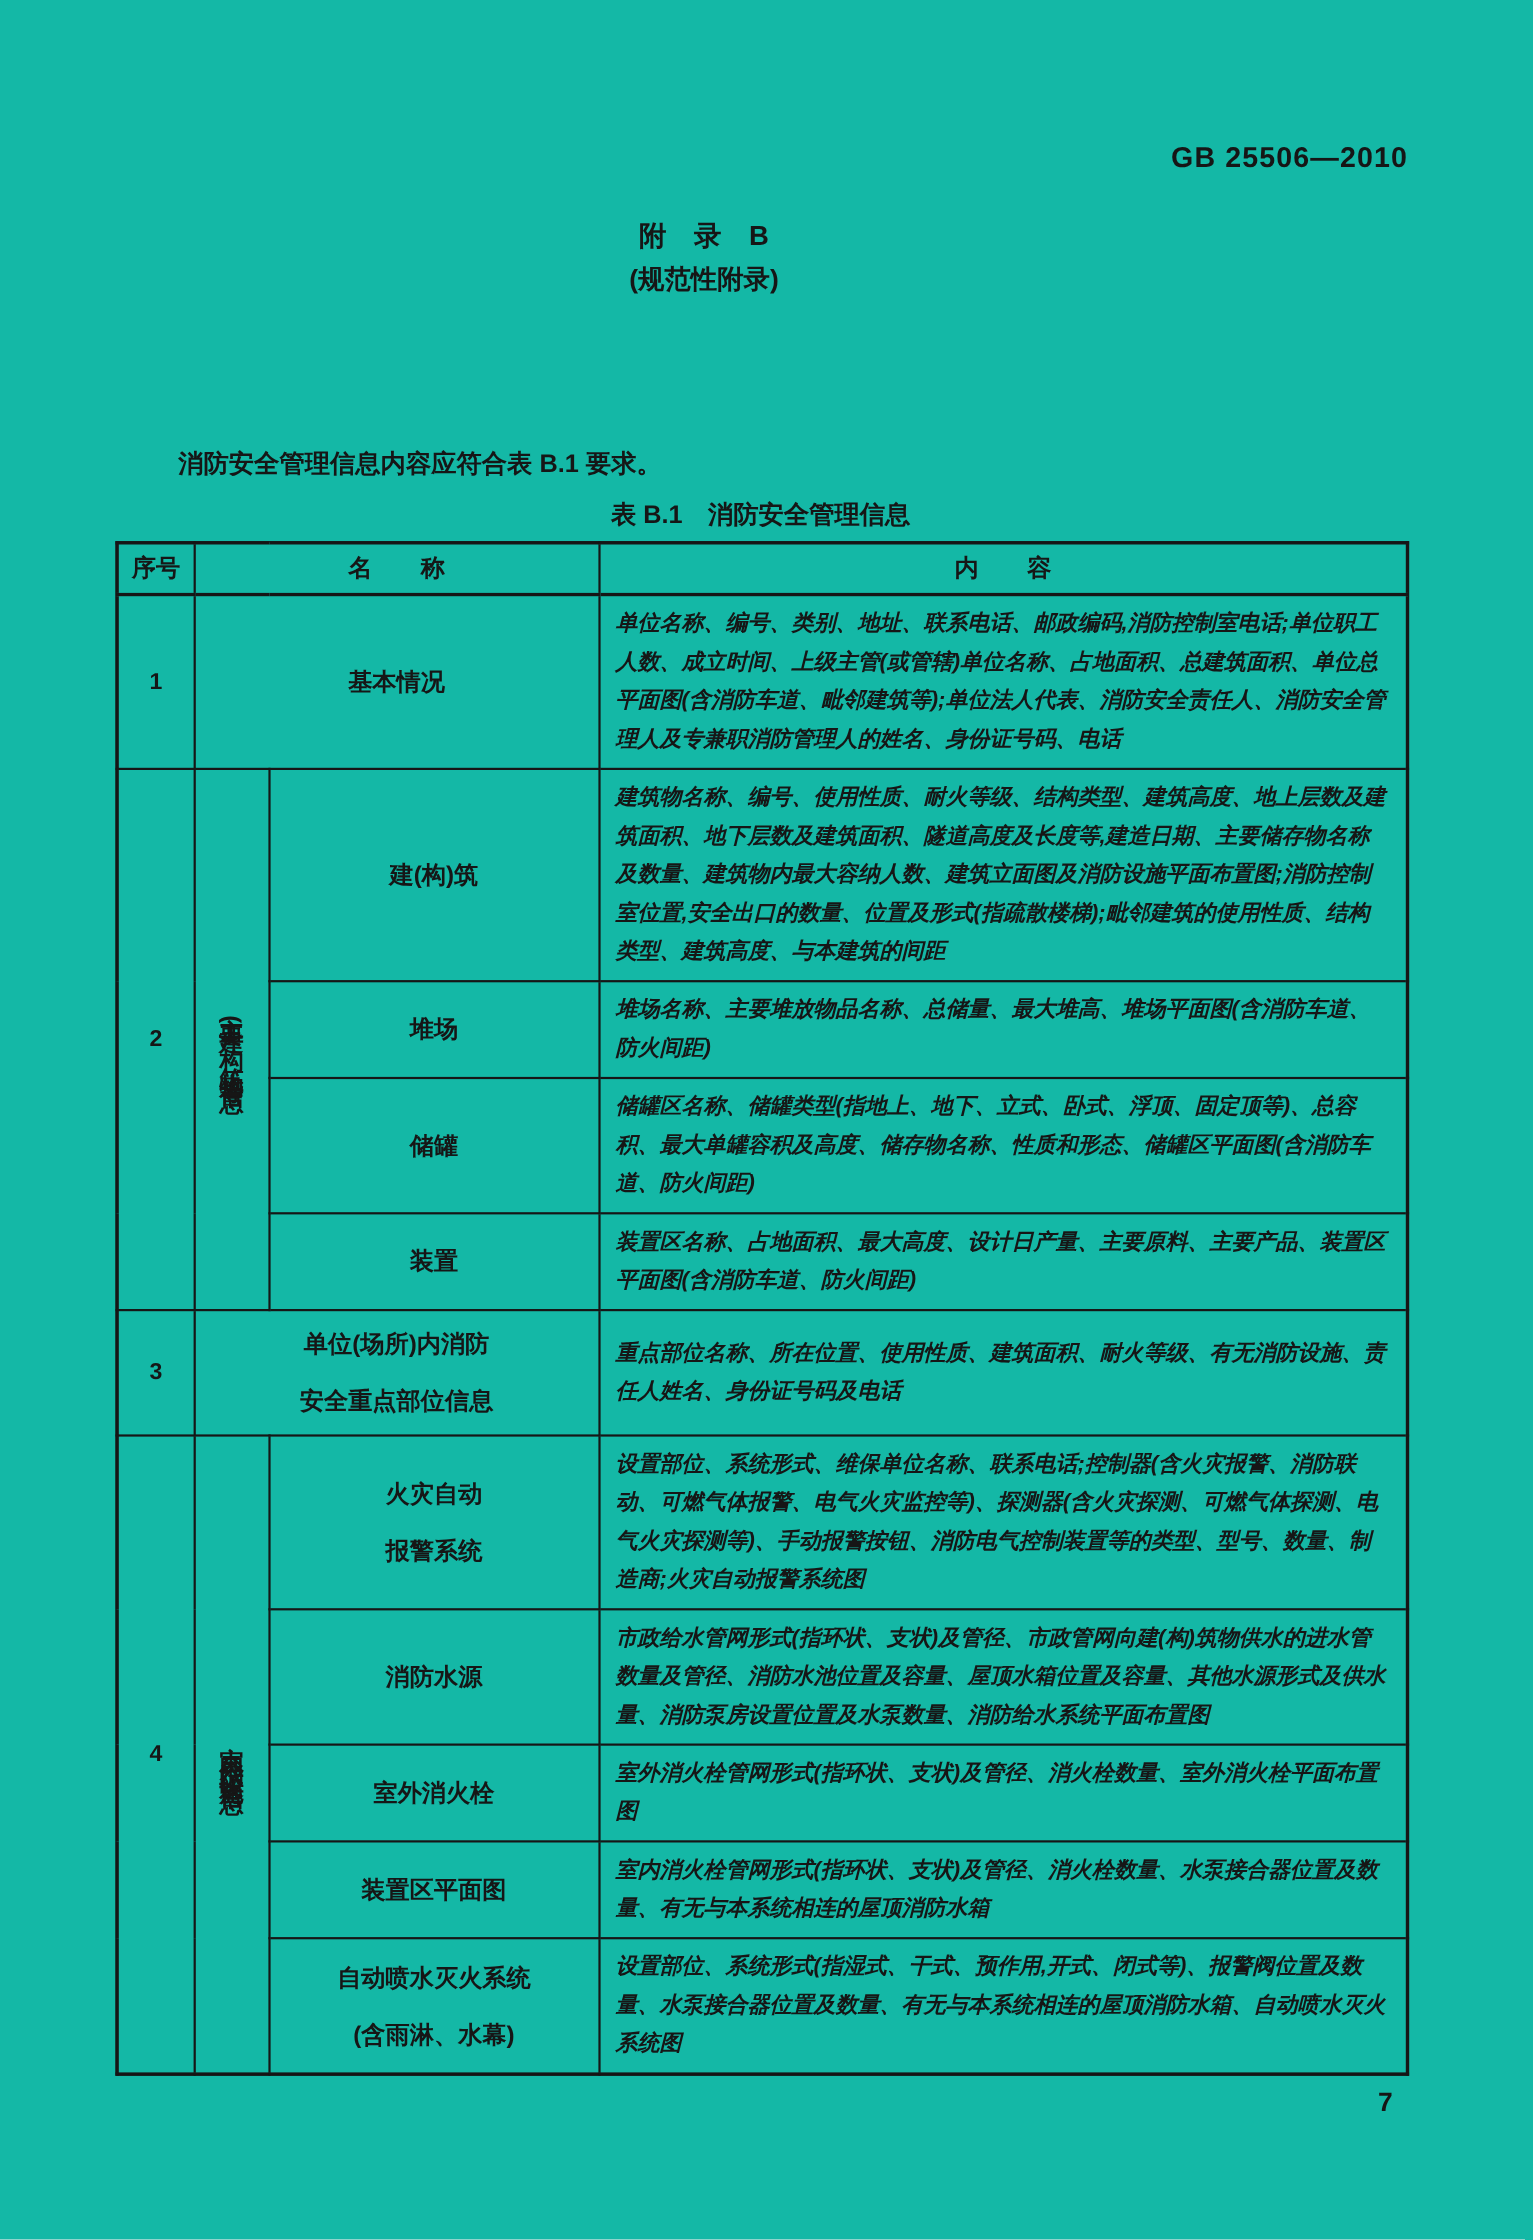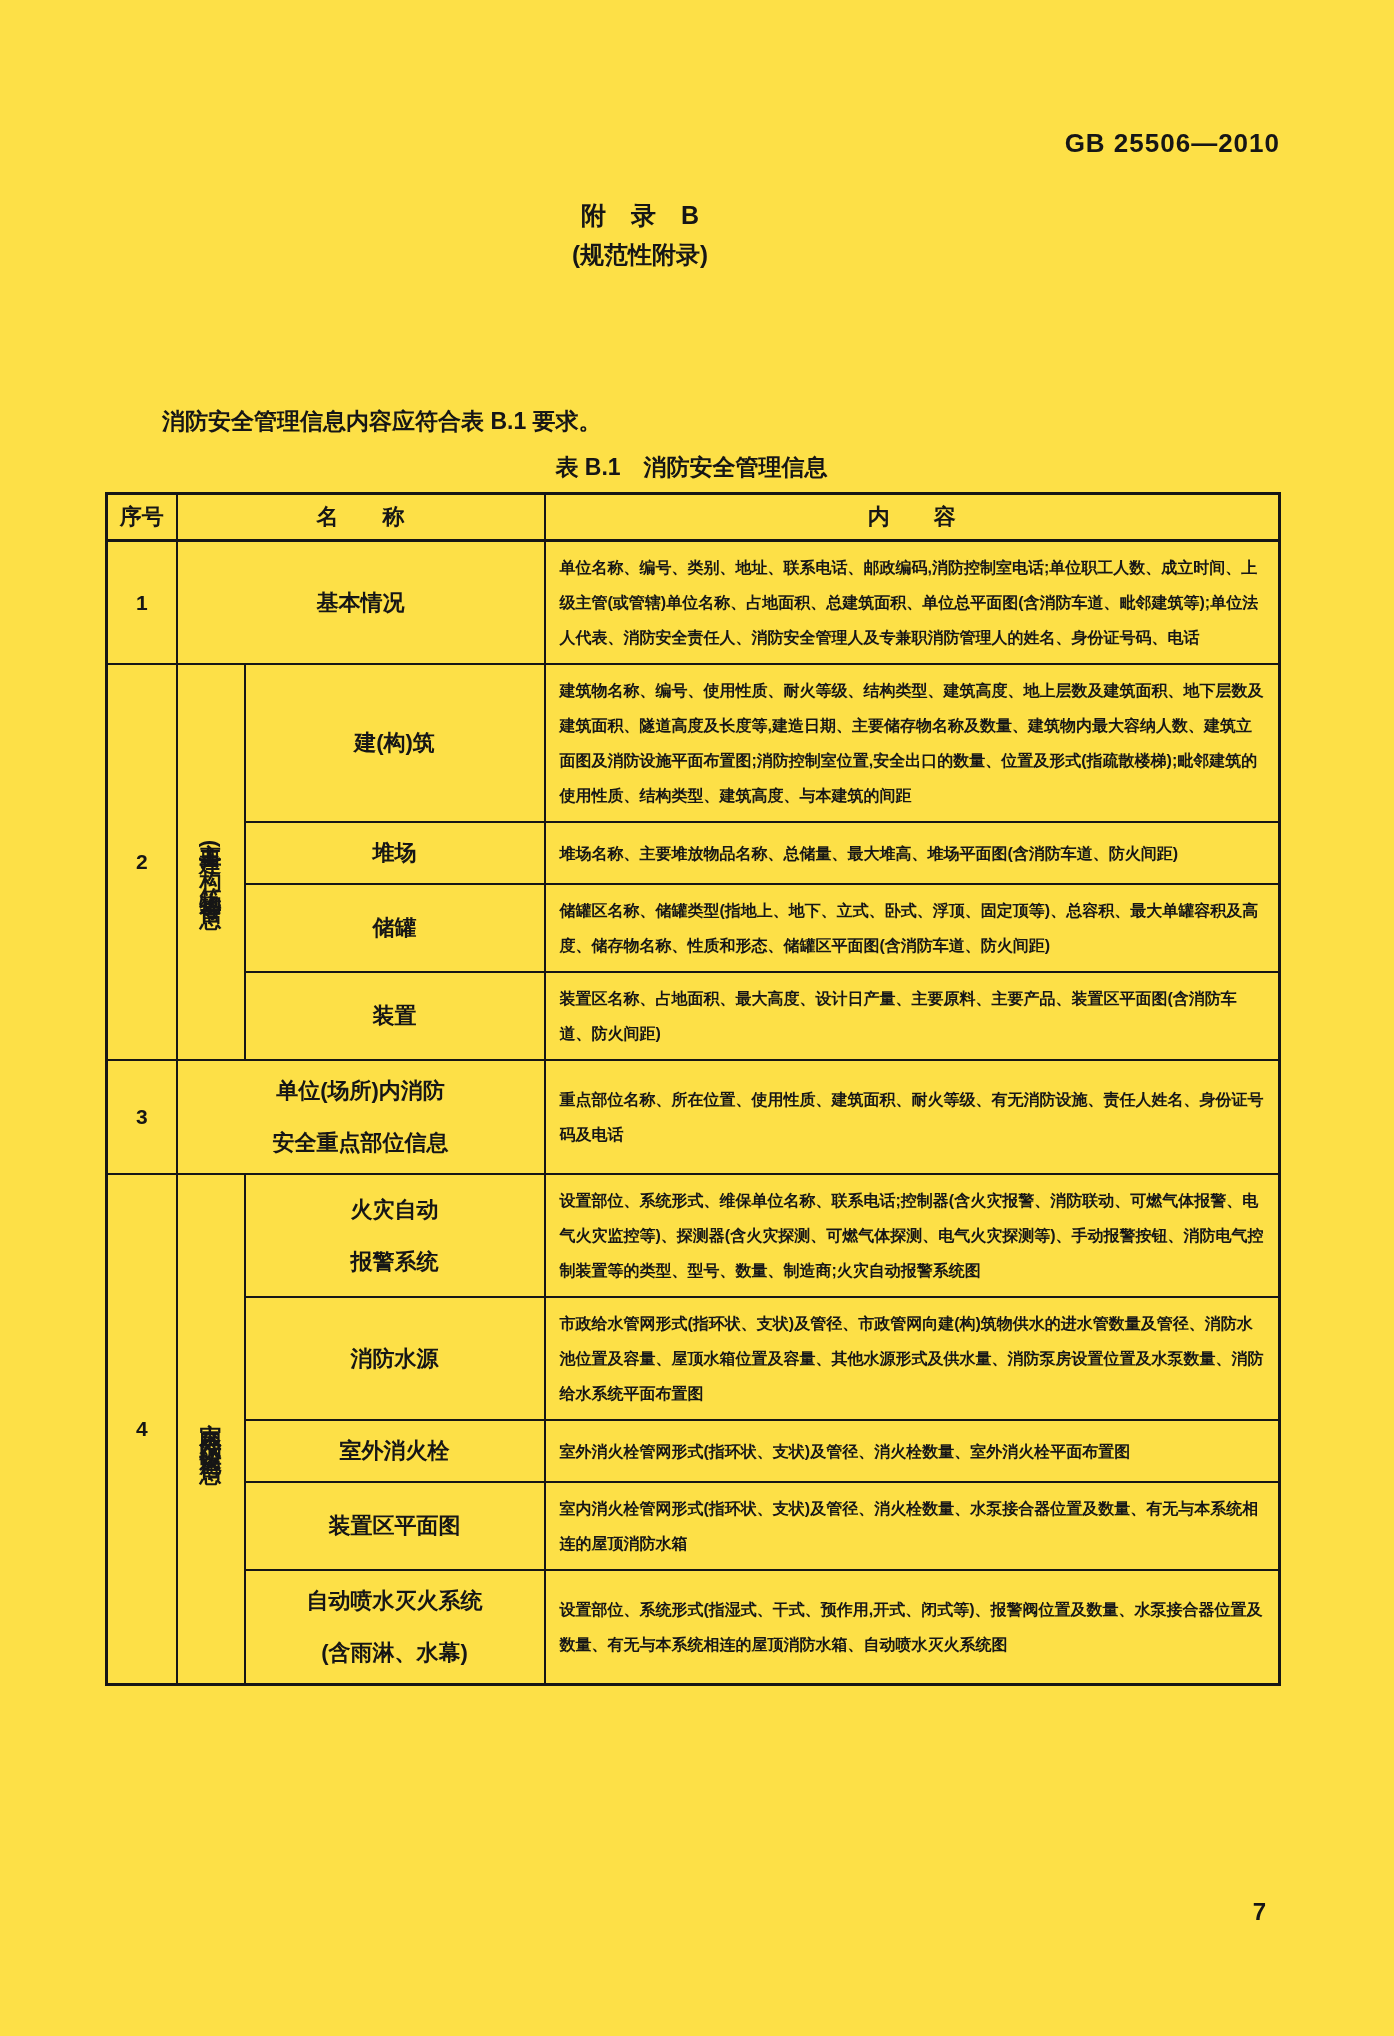--- a/index.html
+++ b/index.html
@@ -1,19 +1,19 @@
 <!DOCTYPE html>
 <html><head>
 <meta charset="utf-8">
 <style>
   html,body{margin:0;padding:0;background:#e8e8e8;}
   .page{
     position:relative;
     width:1394px;height:2036px;
-    background:#fde047;
+    background:#14b8a6;
     font-family:"Liberation Sans", sans-serif;
     color:#161616;
     overflow:hidden;
   }
   .std-code{
     position:absolute;top:128px;right:114px;
     font-size:26px;font-weight:700;letter-spacing:1px;
   }
   .titles{
     position:absolute;top:198px;left:0;width:1280px;
@@ -58,25 +58,26 @@
   td.grp{
     text-align:center;vertical-align:middle;padding:4px 0;
   }
   td.grp span{
     display:inline-block;
     writing-mode:vertical-rl;
     font-size:22px;font-weight:700;
     letter-spacing:5px;
   }
   td.content{
-    font-size:16px;font-weight:600;
+    font-size:20px;font-weight:600;
     line-height:35px;
     padding:8px 14px;
     text-align:left;vertical-align:middle;
     white-space:pre-line;
+    font-style:italic;
   }
   .page-num{
     position:absolute;top:1898px;right:128px;
     font-size:24px;font-weight:600;
   }
 </style>
 </head>
 <body>
 
 <div class="page">

